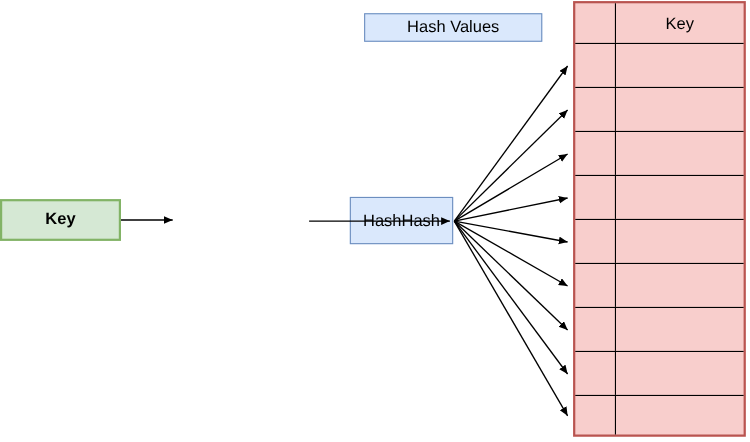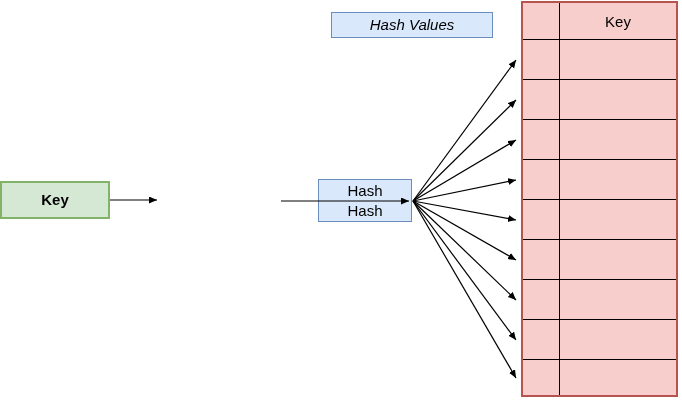--- a/index.html
+++ b/index.html
@@ -30,28 +30,26 @@
   .hash-function-box{
     left:160px;top:170px;width:120px;height:60px;
     background:var(--function-fill);
     border:2px solid var(--function-stroke);
     border-radius:9px;
   }
   .hash-value-box{
     left:318px;top:179px;width:94px;height:43px;
     background:var(--value-fill);
     border:1.5px solid var(--value-stroke);
-    flex-direction:column;
     line-height:20px;
   }
   .hash-values-title{
     left:331px;top:12px;width:162px;height:26px;
     background:var(--value-fill);
     border:1.5px solid var(--value-stroke);
-    font-style:italic;
   }
   .hash-table{
     position:absolute;
     left:521px;top:1px;width:157px;height:396px;
     box-sizing:border-box;
     background:var(--table-fill);
     border:2px solid var(--table-stroke);
     display:flex;
     flex-direction:column;
   }

